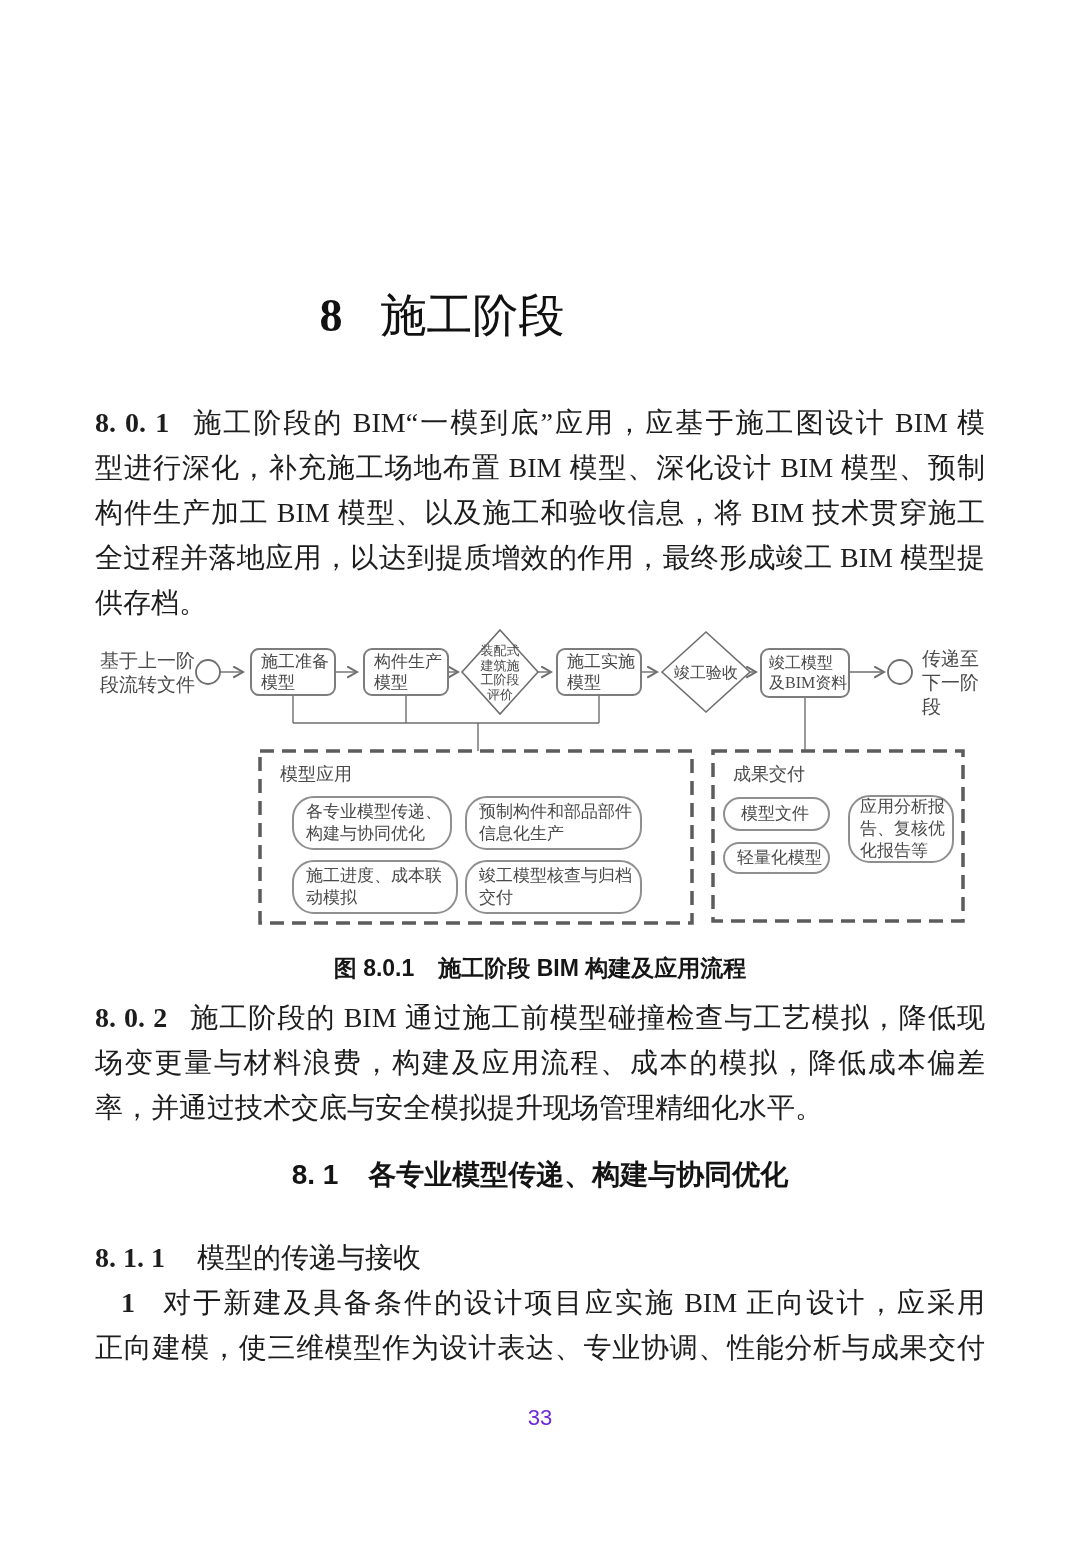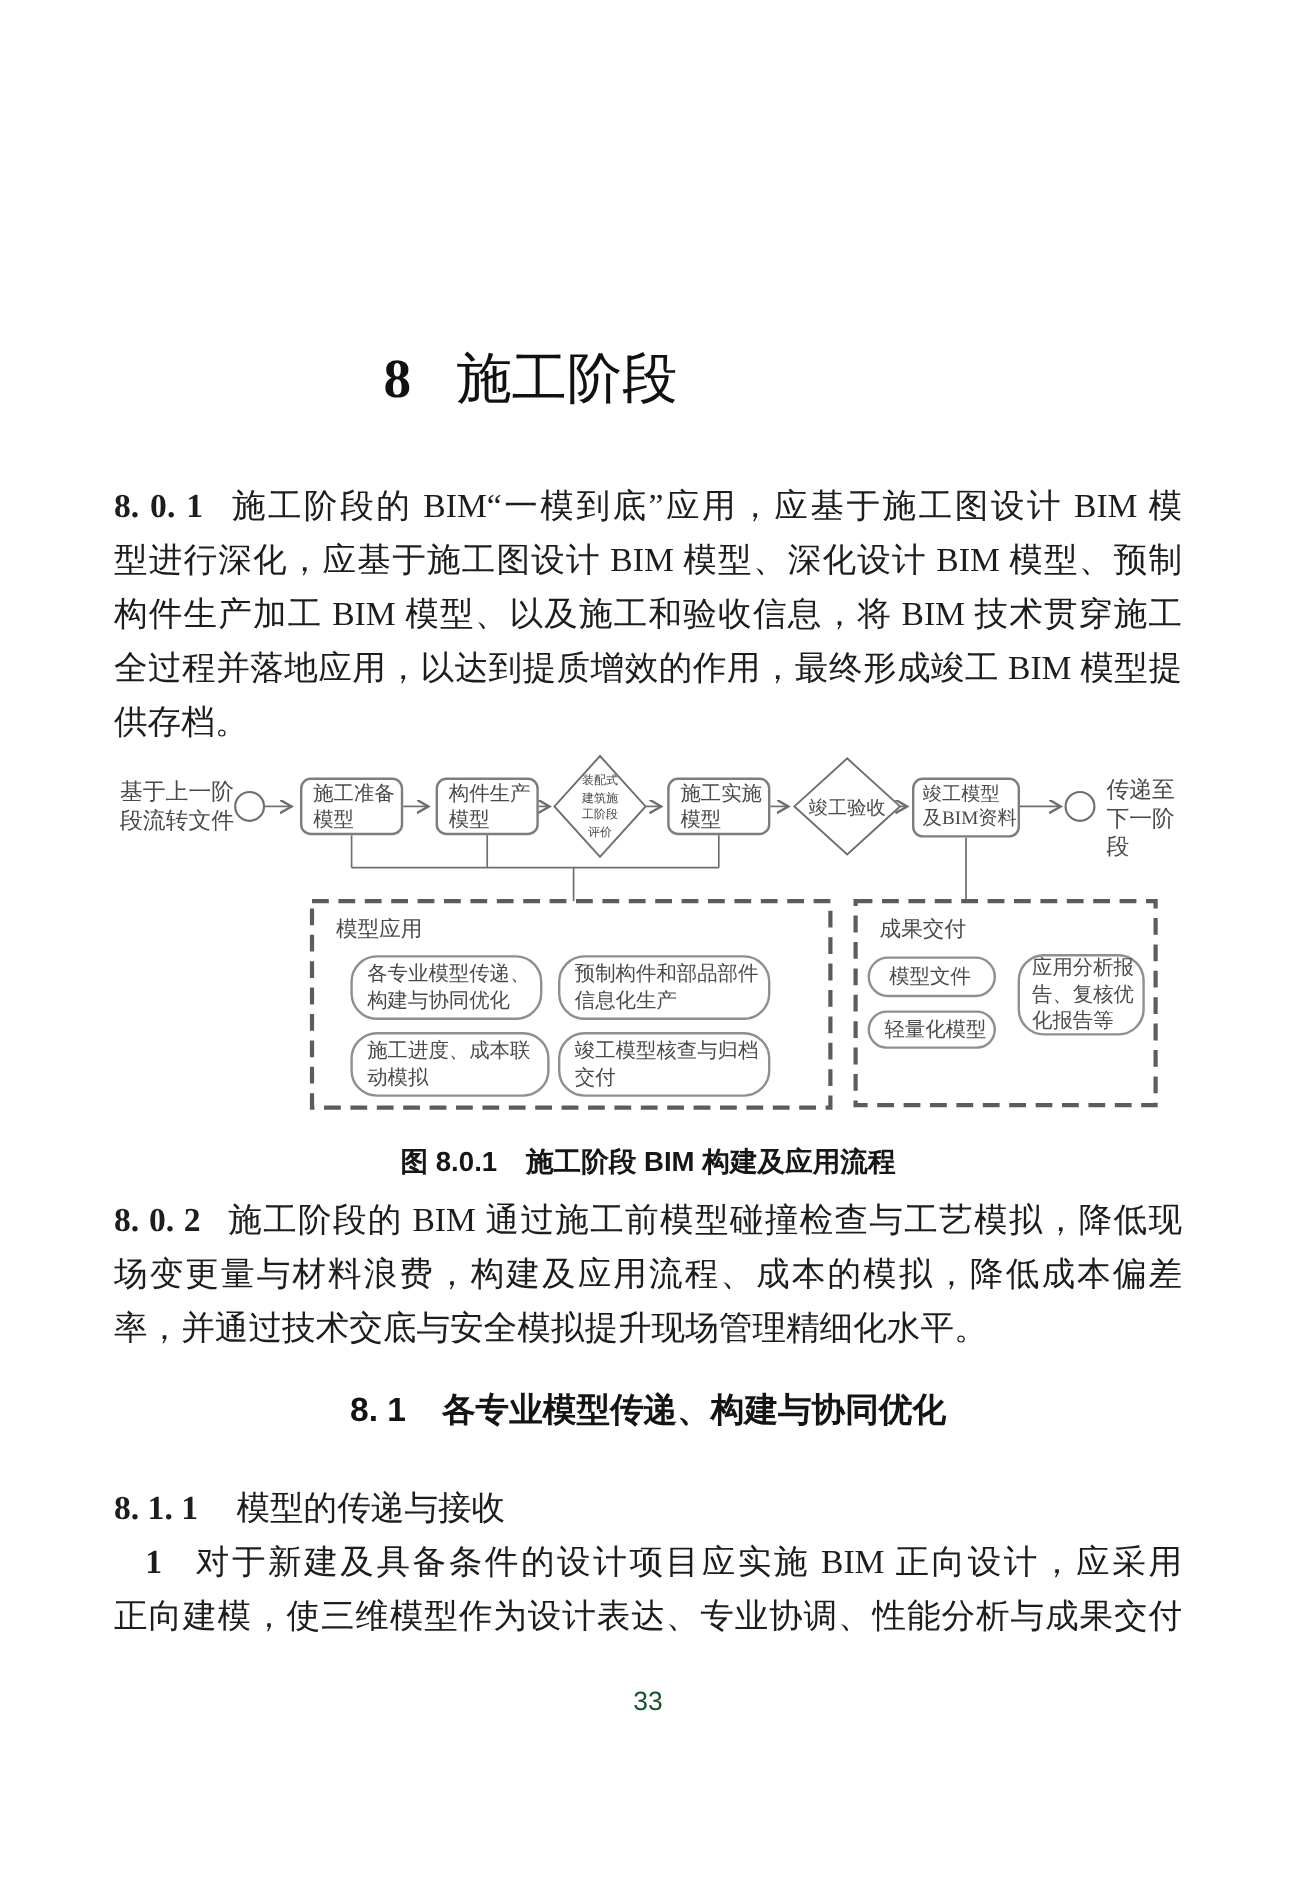--- a/index.html
+++ b/index.html
@@ -33,50 +33,50 @@
   
   .sec-81{top:1156px;left:0;width:1080px;text-align:center;
     font-family:"Liberation Sans","DejaVu Sans",sans-serif;font-weight:bold;font-size:28px;color:#141414;}
   .sec-81 .sec-label{margin-right:30px;}
 
   .h811{top:1238px;left:95px;width:890px;font-size:28px;line-height:40px;}
   .h811 .lbl{margin-right:32px;}
 
   
   .page-num{top:1405px;left:0;width:1080px;text-align:center;
-    font-family:"Liberation Sans","DejaVu Sans",sans-serif;font-size:22px;color:#14532d;}
+    font-family:"Liberation Sans","DejaVu Sans",sans-serif;font-size:22px;color:#6d28d9;}
 
   
   .flowchart{position:absolute;top:620px;left:88px;width:905px;height:312px;color:#4a4a4a;}
   .fc-svg{position:absolute;left:0;top:0;}
   .fc-node{position:absolute;box-sizing:border-box;border:2px solid #7d7d7d;border-radius:9px;background:#fff;
     display:flex;align-items:center;padding-left:9px;font-size:17px;line-height:21px;white-space:pre-line;}
   .fc-node.small{font-size:16px;line-height:20px;padding-left:7px;}
   .fc-dtext{position:absolute;text-align:center;white-space:pre-line;}
-  .fc-dtext.d1{left:374px;top:24px;width:76px;font-size:10px;line-height:14.5px;}
+  .fc-dtext.d1{left:374px;top:24px;width:76px;font-size:13px;line-height:14.5px;}
   .fc-dtext.d2{left:574px;top:43px;width:88px;font-size:16px;}
   .fc-label{position:absolute;font-size:19px;line-height:24px;white-space:pre-line;}
   .fc-label.start{left:12px;top:29px;width:104px;}
   .fc-label.end{left:834px;top:27px;width:70px;}
   .fc-glabel{position:absolute;font-size:18px;}
   .fc-glabel.g1{left:192px;top:142px;}
   .fc-glabel.g2{left:645px;top:142px;}
   .fc-inner{position:absolute;box-sizing:border-box;border:2px solid #8f8f8f;border-radius:22px;
     display:flex;align-items:center;padding-left:12px;font-size:17px;line-height:22px;white-space:pre-line;}
 </style>
 </head>
 <body>
 
 <div class="abs chapter-title">
   <span class="num">8</span><span>施工阶段</span>
 </div>
 
 <div class="abs para p801">
   <div class="line"><span class="lbl">8. 0. 1</span><span>施工阶段的 BIM“一模到底”应用，应基于施工图设计 BIM 模</span></div>
-  <div class="line">型进行深化，应基于施工图设计 BIM 模型、深化设计 BIM 模型、预制</div>
+  <div class="line">型进行深化，补充施工场地布置 BIM 模型、深化设计 BIM 模型、预制</div>
   <div class="line">构件生产加工 BIM 模型、以及施工和验收信息，将 BIM 技术贯穿施工</div>
   <div class="line">全过程并落地应用，以达到提质增效的作用，最终形成竣工 BIM 模型提</div>
   <div class="line last">供存档。</div>
 </div>
 
 <div class="flowchart">
   <svg class="fc-svg" width="905" height="312" viewBox="0 0 905 312">
     <defs>
       <marker id="arr" markerWidth="10" markerHeight="10" refX="7" refY="4" orient="auto">
         <path d="M0,0 L7,4 L0,8" fill="none" stroke="#6e6e6e" stroke-width="1.4"></path>

